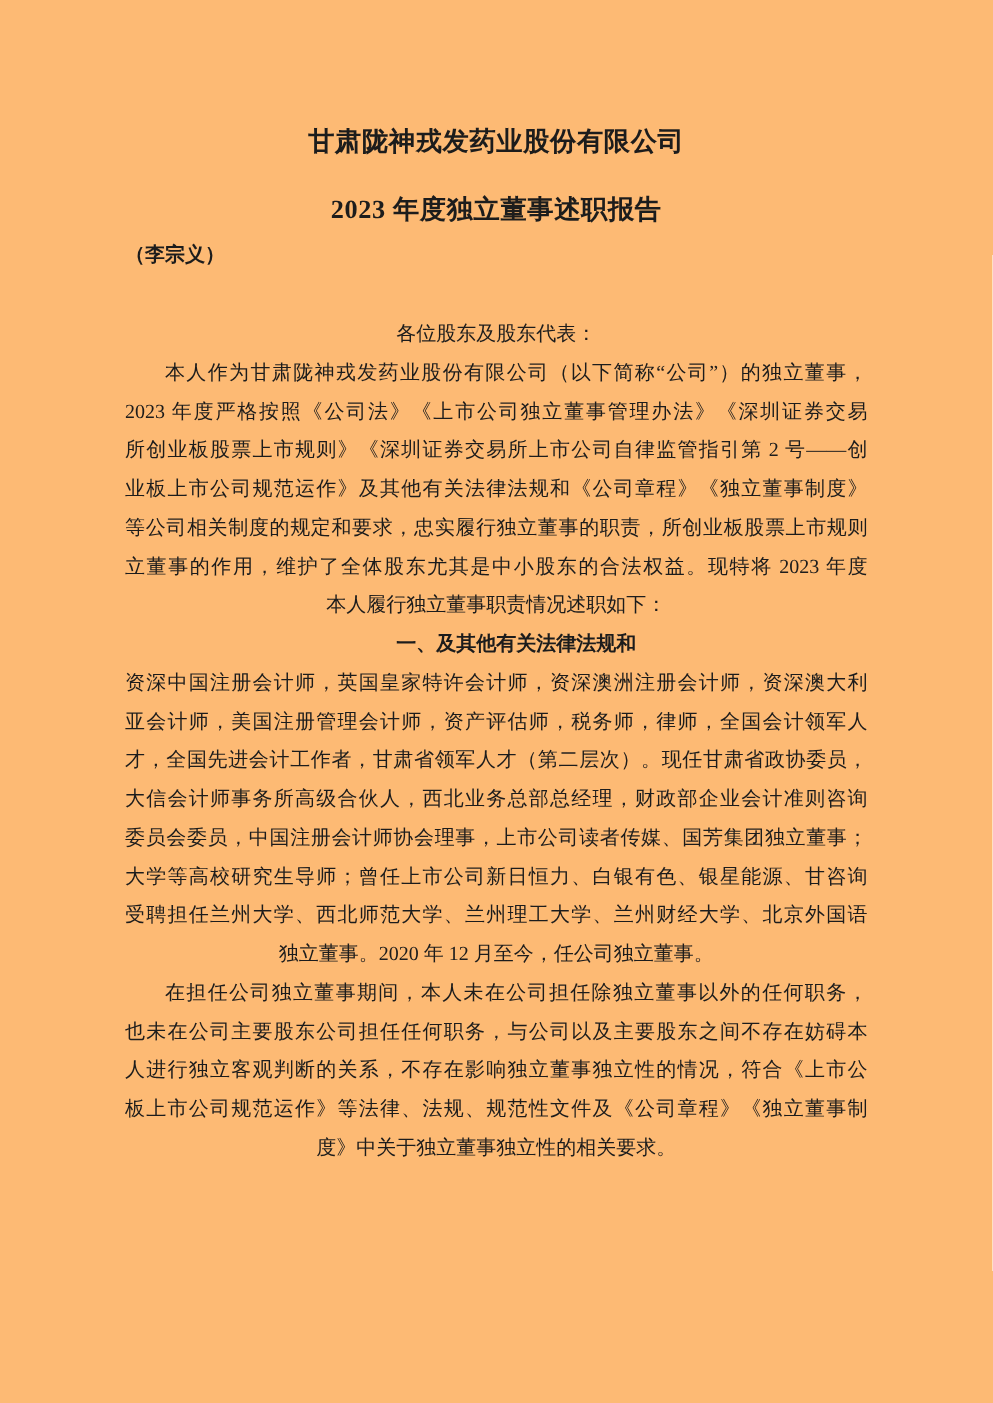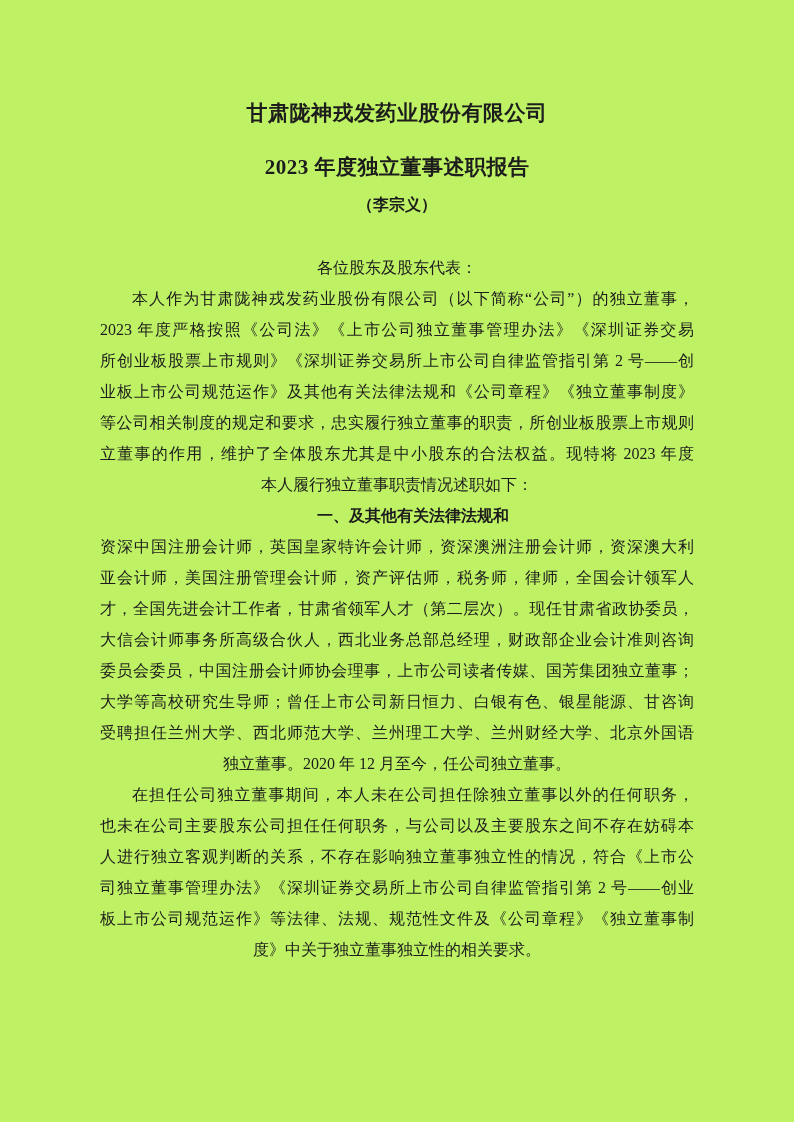--- a/index.html
+++ b/index.html
@@ -1,39 +1,38 @@
 <!DOCTYPE html>
 <html><head>
 <meta charset="utf-8">
 <style>
   html, body { margin: 0; padding: 0; background: #ffffff; }
   .page {
     position: relative;
     width: 794px;
     height: 1122px;
     margin: 0 auto;
-    background: #bef264;
+    background: #fdba74;
     box-sizing: border-box;
     padding: 100px 100px 0 100px;
     font-family: "Liberation Serif", "DejaVu Serif", serif;
     color: #1c1c1c;
     overflow: hidden;
   }
   .title {
     font-size: 21px;
     font-weight: bold;
     text-align: center;
     line-height: 26px;
     letter-spacing: 0.5px;
   }
   .title-2 { margin-top: 28px; }
   .author-line {
     font-size: 16px;
     font-weight: bold;
-    text-align: center;
     line-height: 22px;
     margin-top: 14px;
   }
   .salutation { margin-top: 36px; }
   .line {
     font-size: 16px;
     line-height: 31px;
     text-align: center;
   }
   .fill {
@@ -75,18 +74,17 @@
     <div class="line fill">委员会委员，中国注册会计师协会理事，上市公司读者传媒、国芳集团独立董事；</div>
     <div class="line fill">大学等高校研究生导师；曾任上市公司新日恒力、白银有色、银星能源、甘咨询</div>
     <div class="line fill">受聘担任兰州大学、西北师范大学、兰州理工大学、兰州财经大学、北京外国语</div>
     <div class="line">独立董事。2020 年 12 月至今，任公司独立董事。</div>
   </div>
 
   <div>
     <div class="line fill indent">在担任公司独立董事期间，本人未在公司担任除独立董事以外的任何职务，</div>
     <div class="line fill">也未在公司主要股东公司担任任何职务，与公司以及主要股东之间不存在妨碍本</div>
     <div class="line fill">人进行独立客观判断的关系，不存在影响独立董事独立性的情况，符合《上市公</div>
-    <div class="line fill">司独立董事管理办法》《深圳证券交易所上市公司自律监管指引第 2 号——创业</div>
     <div class="line fill">板上市公司规范运作》等法律、法规、规范性文件及《公司章程》《独立董事制</div>
     <div class="line">度》中关于独立董事独立性的相关要求。</div>
   </div>
 
 </div>
 
 </body></html>

